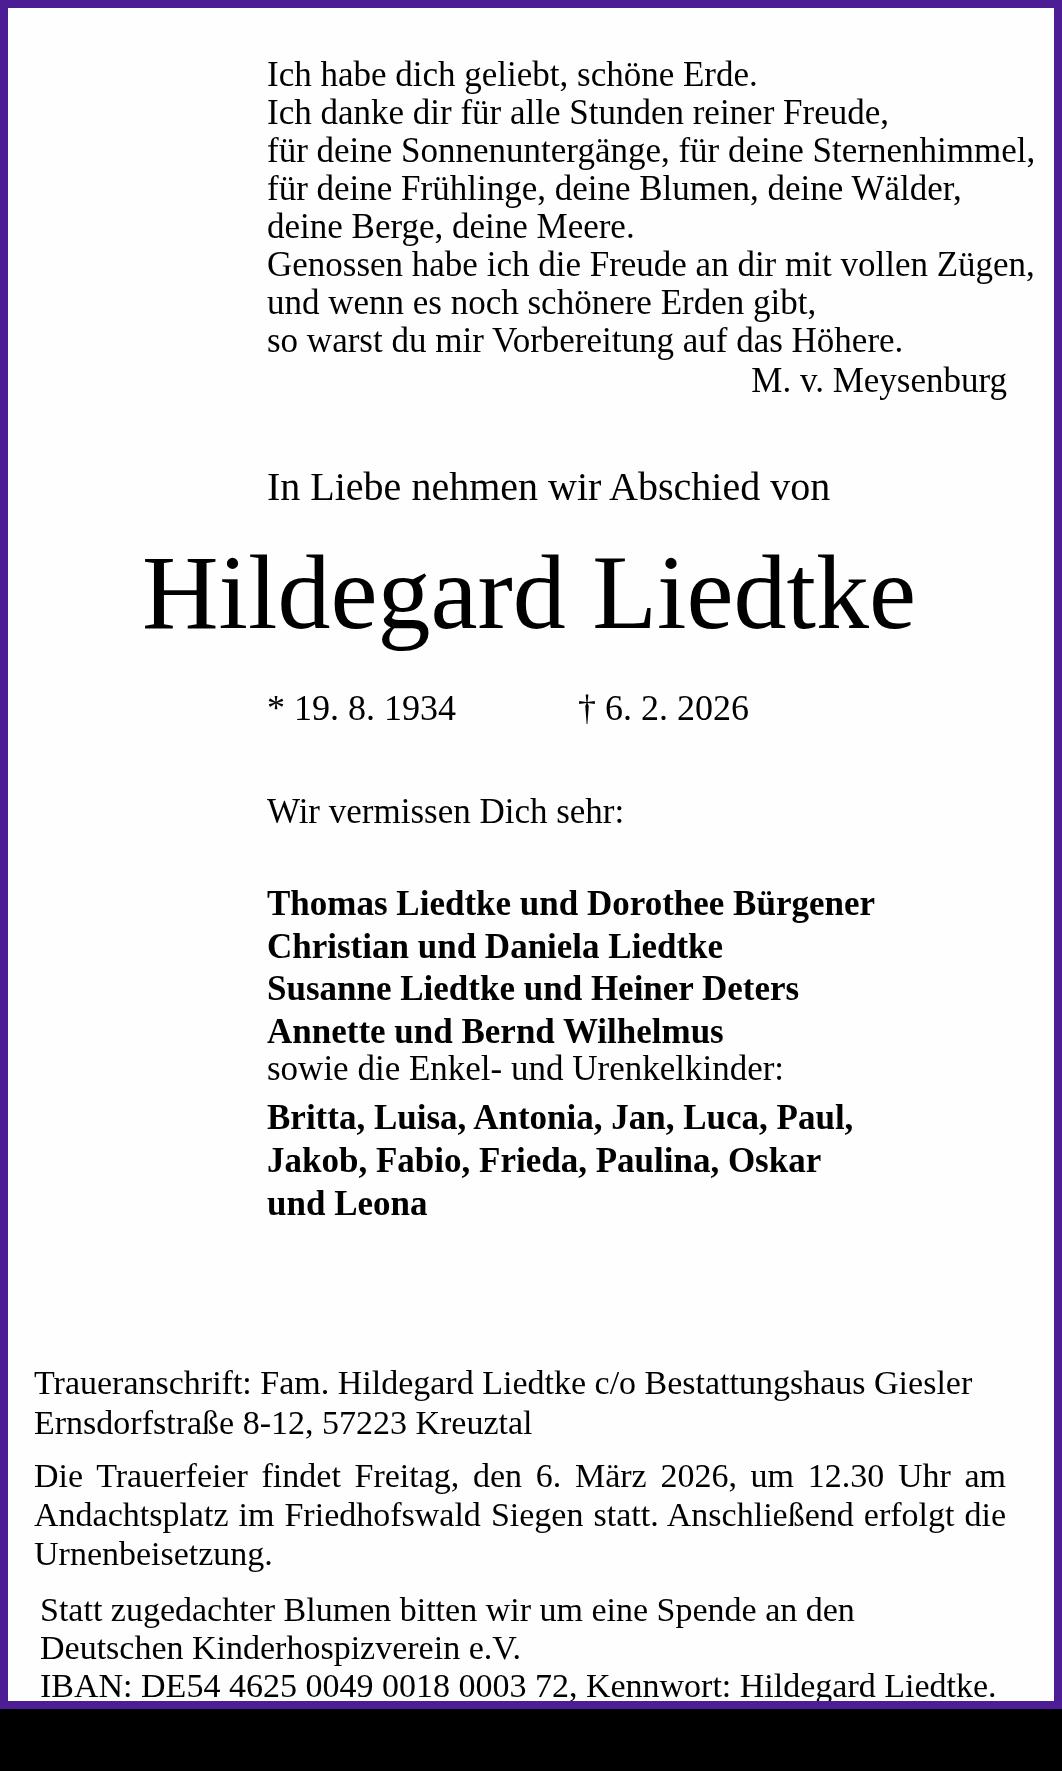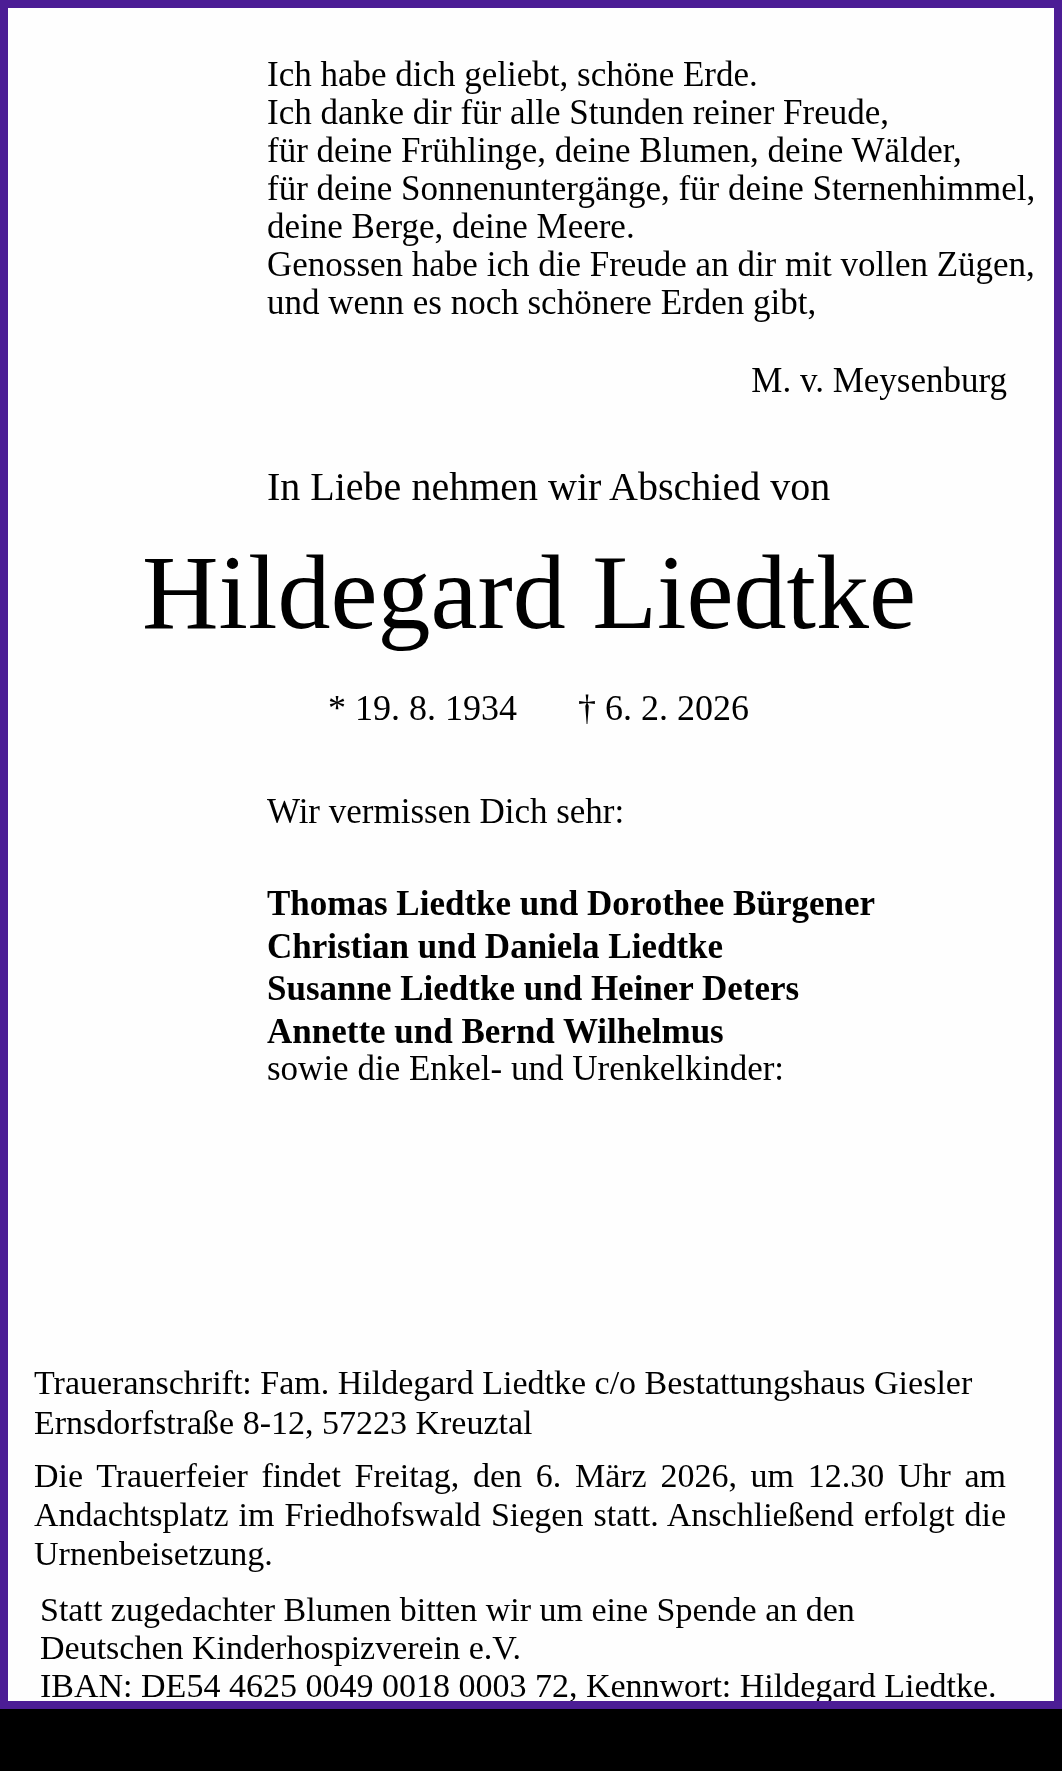--- a/index.html
+++ b/index.html
@@ -56,21 +56,20 @@
     position: absolute;
     left: 259px;
     top: 680px;
     font-size: 36px;
     line-height: 40px;
     white-space: nowrap;
   }
   .dates .birth {
     display: inline-block;
     width: 311px;
-    text-align: center;
   }
   .missing-intro {
     position: absolute;
     left: 259px;
     top: 785px;
     font-size: 35px;
     line-height: 38px;
     white-space: nowrap;
   }
   .family {
@@ -134,25 +133,26 @@
   }
 </style>
 </head>
 <body>
 
 <div class="frame">
 
   <div class="poem">
     <div class="line">Ich habe dich geliebt, schöne Erde.</div>
     <div class="line">Ich danke dir für alle Stunden reiner Freude,</div>
+    <div class="line">für deine Sonnenuntergänge, für deine Sternenhimmel,</div>
     <div class="line">für deine Frühlinge, deine Blumen, deine Wälder,</div>
-    <div class="line">für deine Sonnenuntergänge, für deine Sternenhimmel,</div>
     <div class="line">deine Berge, deine Meere.</div>
     <div class="line">Genossen habe ich die Freude an dir mit vollen Zügen,</div>
     <div class="line">und wenn es noch schönere Erden gibt,</div>
+    <div class="line">so warst du mir Vorbereitung auf das Höhere.</div>
   </div>
 
   <div class="attribution">M. v. Meysenburg</div>
 
   <div class="intro">In Liebe nehmen wir Abschied von</div>
 
   <div class="deceased-name">Hildegard Liedtke</div>
 
   <div class="dates">
     <span class="birth">* 19. 8. 1934</span><span class="death">† 6. 2. 2026</span>
@@ -162,20 +162,25 @@
 
   <div class="family">
     <div class="line">Thomas Liedtke und Dorothee Bürgener</div>
     <div class="line">Christian und Daniela Liedtke</div>
     <div class="line">Susanne Liedtke und Heiner Deters</div>
     <div class="line">Annette und Bernd Wilhelmus</div>
   </div>
 
   <div class="grandchildren-intro">sowie die Enkel- und Urenkelkinder:</div>
 
+  <div class="grandchildren">
+    <div class="line">Britta, Luisa, Antonia, Jan, Luca, Paul,</div>
+    <div class="line">Jakob, Fabio, Frieda, Paulina, Oskar</div>
+    <div class="line">und Leona</div>
+  </div>
 
 
   <div class="address">
     <div class="line">Traueranschrift: Fam. Hildegard Liedtke c/o Bestattungshaus Giesler</div>
     <div class="line">Ernsdorfstraße 8-12, 57223 Kreuztal</div>
   </div>
 
   <div class="service">
     <div class="just">Die Trauerfeier findet Freitag, den 6. März 2026, um 12.30 Uhr am</div>
     <div class="just">Andachtsplatz im Friedhofswald Siegen statt. Anschließend erfolgt die</div>

